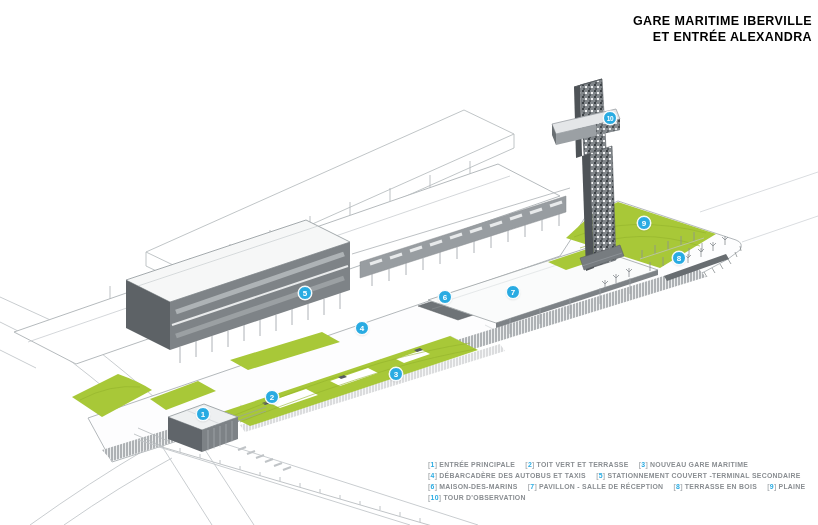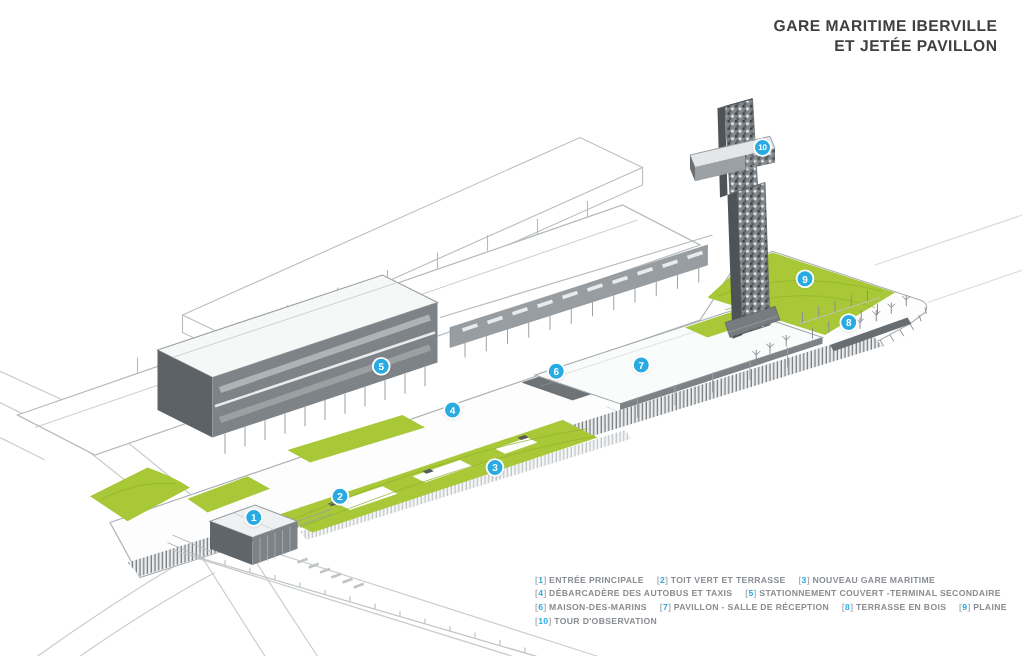--- a/index.html
+++ b/index.html
@@ -3,22 +3,22 @@
 <meta charset="utf-8">
 <style>
   html,body{margin:0;padding:0;background:#ffffff;}
   .stage{
     position:relative;width:818px;height:525px;background:#ffffff;overflow:hidden;
     font-family:"Liberation Sans",sans-serif;
   }
   .drawing{position:absolute;left:0;top:0;}
   
   .title{
-    position:absolute;top:13px;right:20px;text-align:right;
-    color:#404040;font-weight:bold;font-size:12.5px;letter-spacing:.4px;line-height:16px;
+    position:absolute;top:13px;right:6px;text-align:right;
+    color:#000000;font-weight:bold;font-size:12.5px;letter-spacing:.4px;line-height:16px;
     white-space:nowrap;
   }
   
   .legend{
     position:absolute;left:428px;top:459px;width:386px;
     font-size:6.9px;font-weight:bold;letter-spacing:.28px;line-height:11px;
     color:#8A8E92;white-space:nowrap;
   }
   .leg-line{height:11px;}
   .leg-item{margin-right:8px;}
@@ -337,21 +337,21 @@
     </div>
   <div class="marker" style="left:637px;top:216px">
       <span>9</span>
     </div>
   <div class="marker small" style="left:603px;top:111px">
       <span>10</span>
     </div>
 
   <div class="title">
     <div>GARE MARITIME IBERVILLE</div>
-    <div>ET JETÉE PAVILLON</div>
+    <div>ET ENTRÉE ALEXANDRA</div>
   </div>
 
   <div class="legend">
     <div class="leg-line">
       <span class="leg-item"><span class="br">[</span><span class="num">1</span><span class="br">]</span><span class="lab">ENTRÉE PRINCIPALE</span></span>
       <span class="leg-item"><span class="br">[</span><span class="num">2</span><span class="br">]</span><span class="lab">TOIT VERT ET TERRASSE</span></span>
       <span class="leg-item"><span class="br">[</span><span class="num">3</span><span class="br">]</span><span class="lab">NOUVEAU GARE MARITIME</span></span>
     </div>
     <div class="leg-line">
       <span class="leg-item"><span class="br">[</span><span class="num">4</span><span class="br">]</span><span class="lab">DÉBARCADÈRE DES AUTOBUS ET TAXIS</span></span>

